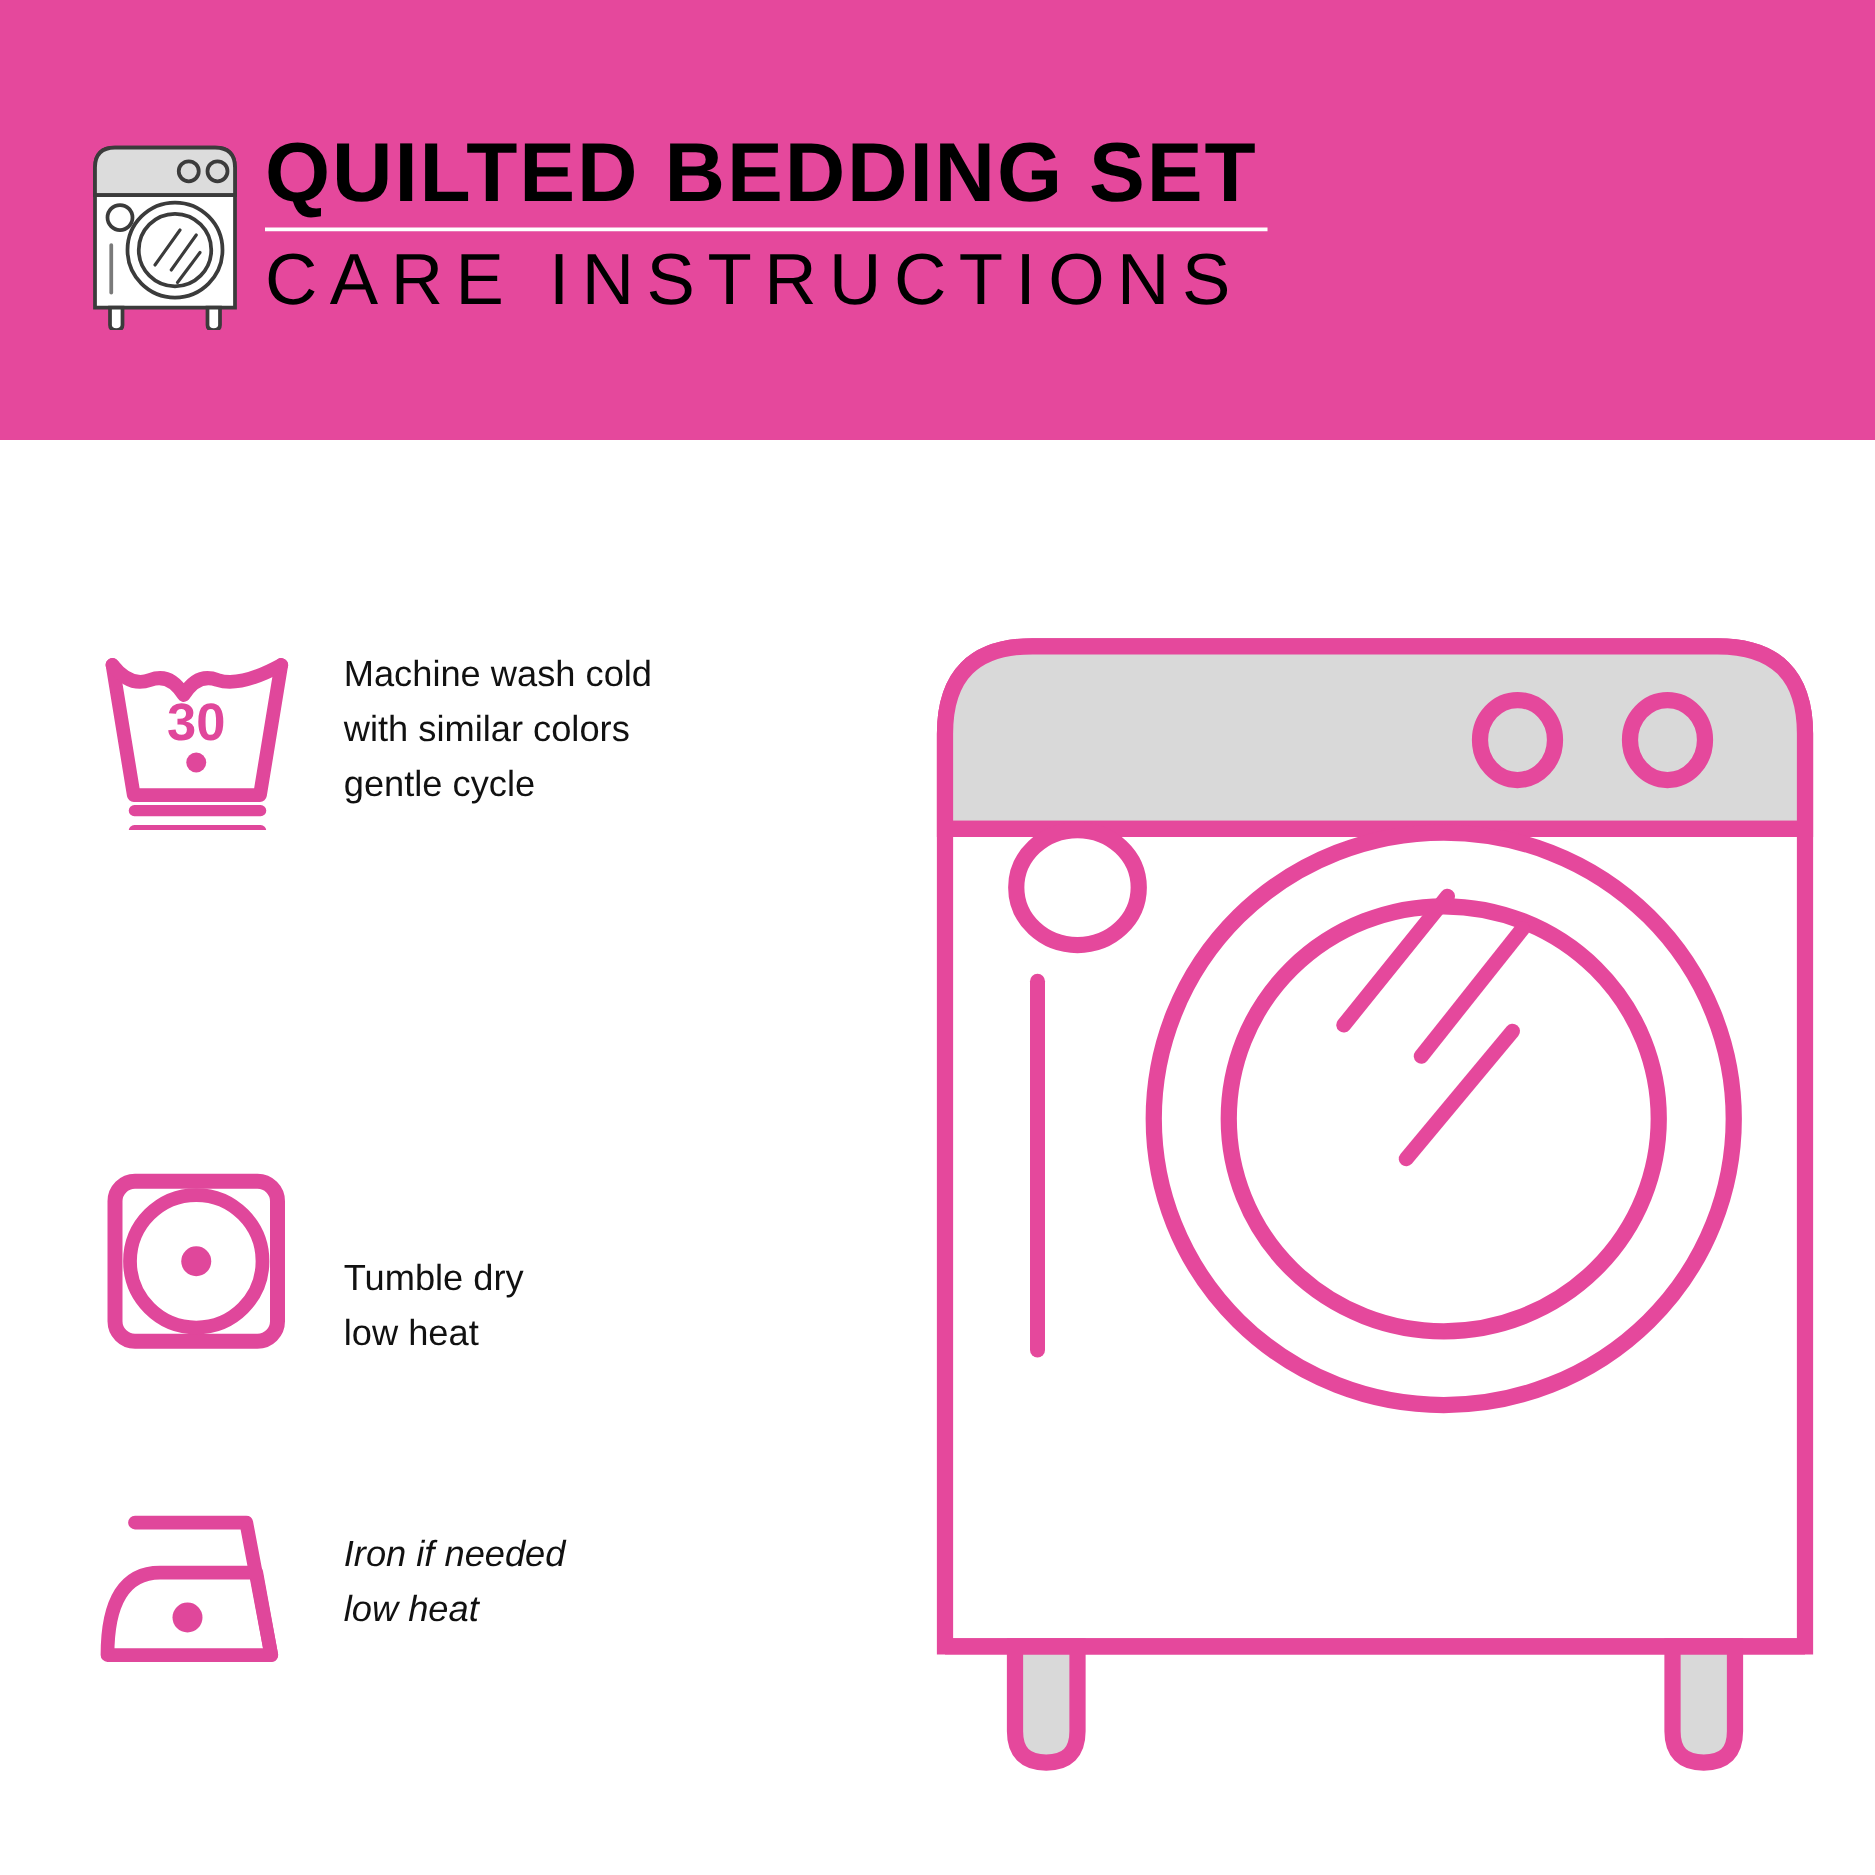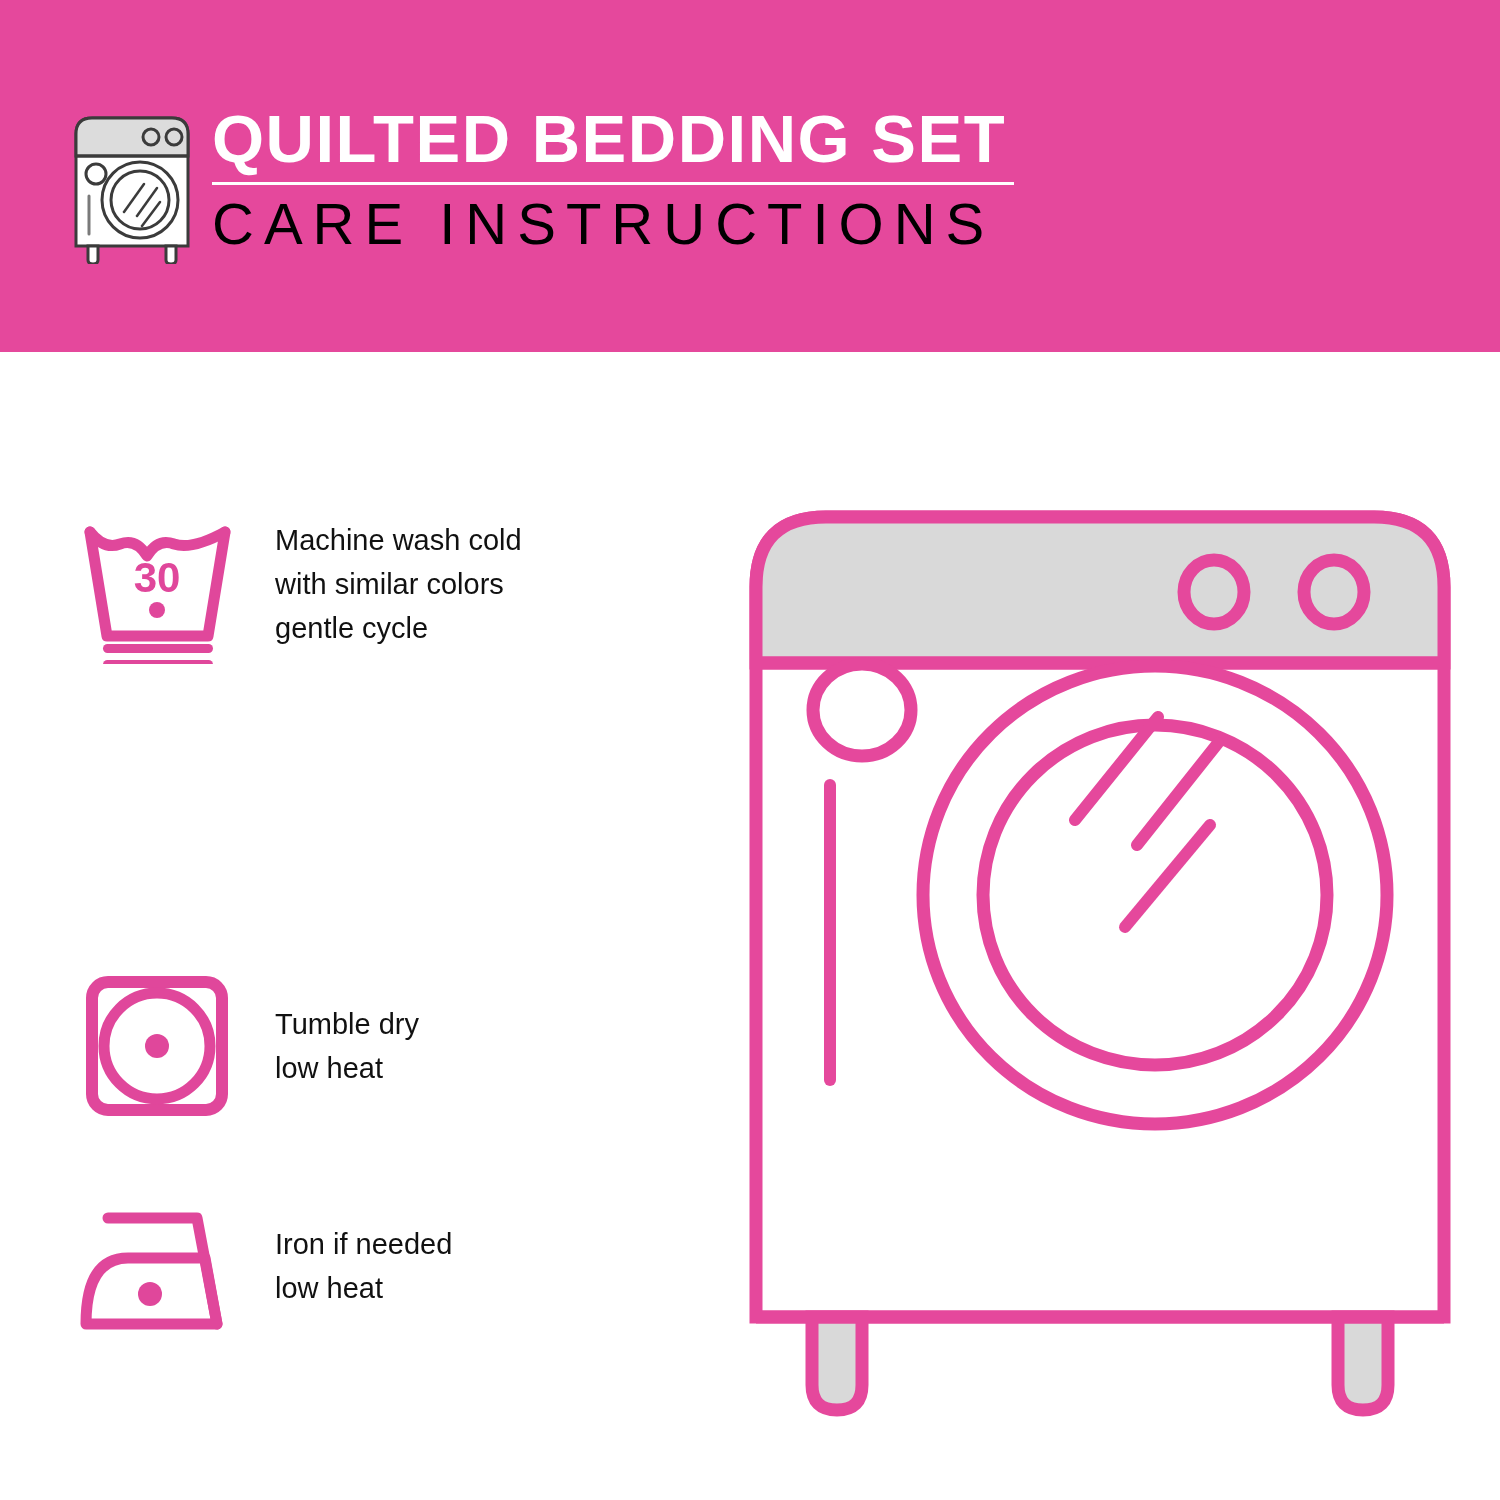--- a/index.html
+++ b/index.html
@@ -34,21 +34,21 @@
     width: 140px;
     height: 160px;
   }
   #header-text {
     position: absolute;
     left: 212px;
     top: 100px;
     width: 810px;
   }
   #title-main {
-    color: #ffffff;
+    color: #000000;
     font-size: 67px;
     font-weight: bold;
     letter-spacing: 1.5px;
     line-height: 78px;
     white-space: nowrap;
   }
   #title-divider {
     width: 802px;
     height: 3px;
     background: #ffffff;
@@ -67,22 +67,22 @@
   
   .care-row {
     position: absolute;
     left: 70px;
     width: 640px;
     display: flex;
     align-items: center;
   }
   #row-0 { top: 504px; }
   #row-1 { top: 736px; }
-  #row-2 { top: 966px; }
-  #row-3 { top: 1186px; }
+  #row-2 { top: 929px; align-items: flex-end; }
+  #row-3 { top: 1186px; font-style: italic; }
 
   .care-symbol {
     width: 175px;
     height: 160px;
     flex: 0 0 175px;
   }
   .care-label {
     margin-left: 30px;
     color: #111111;
     font-size: 29px;

